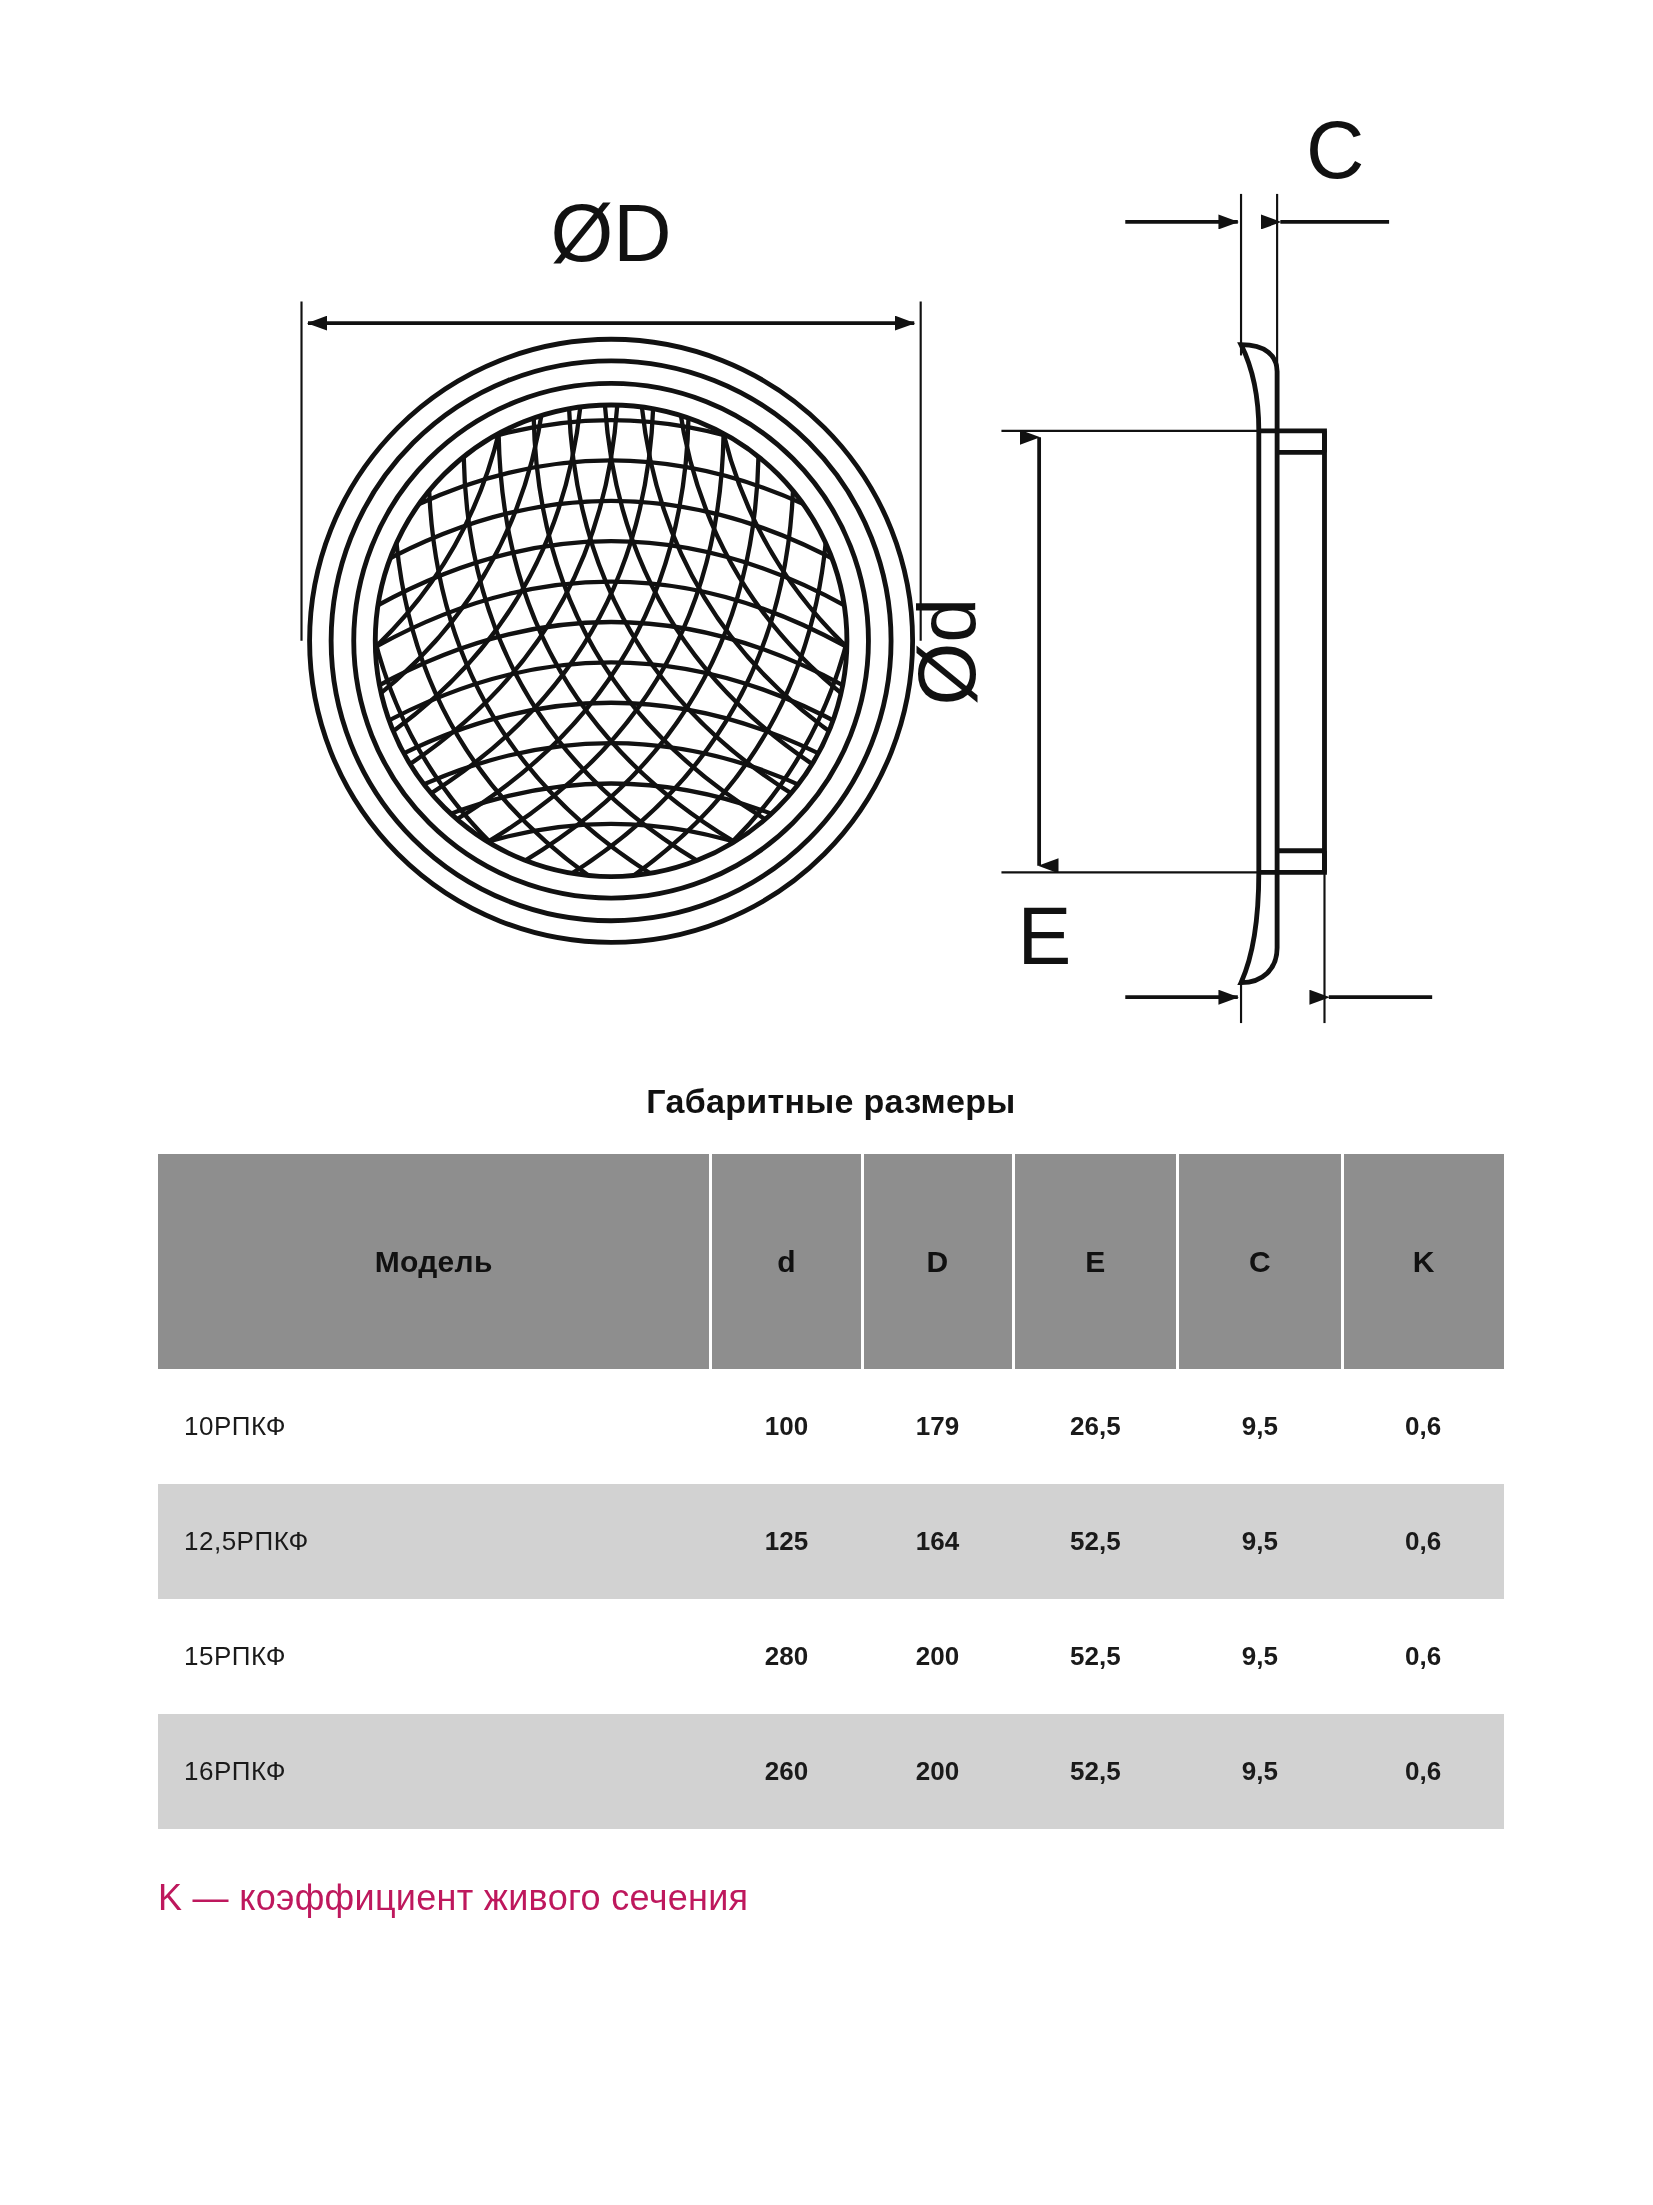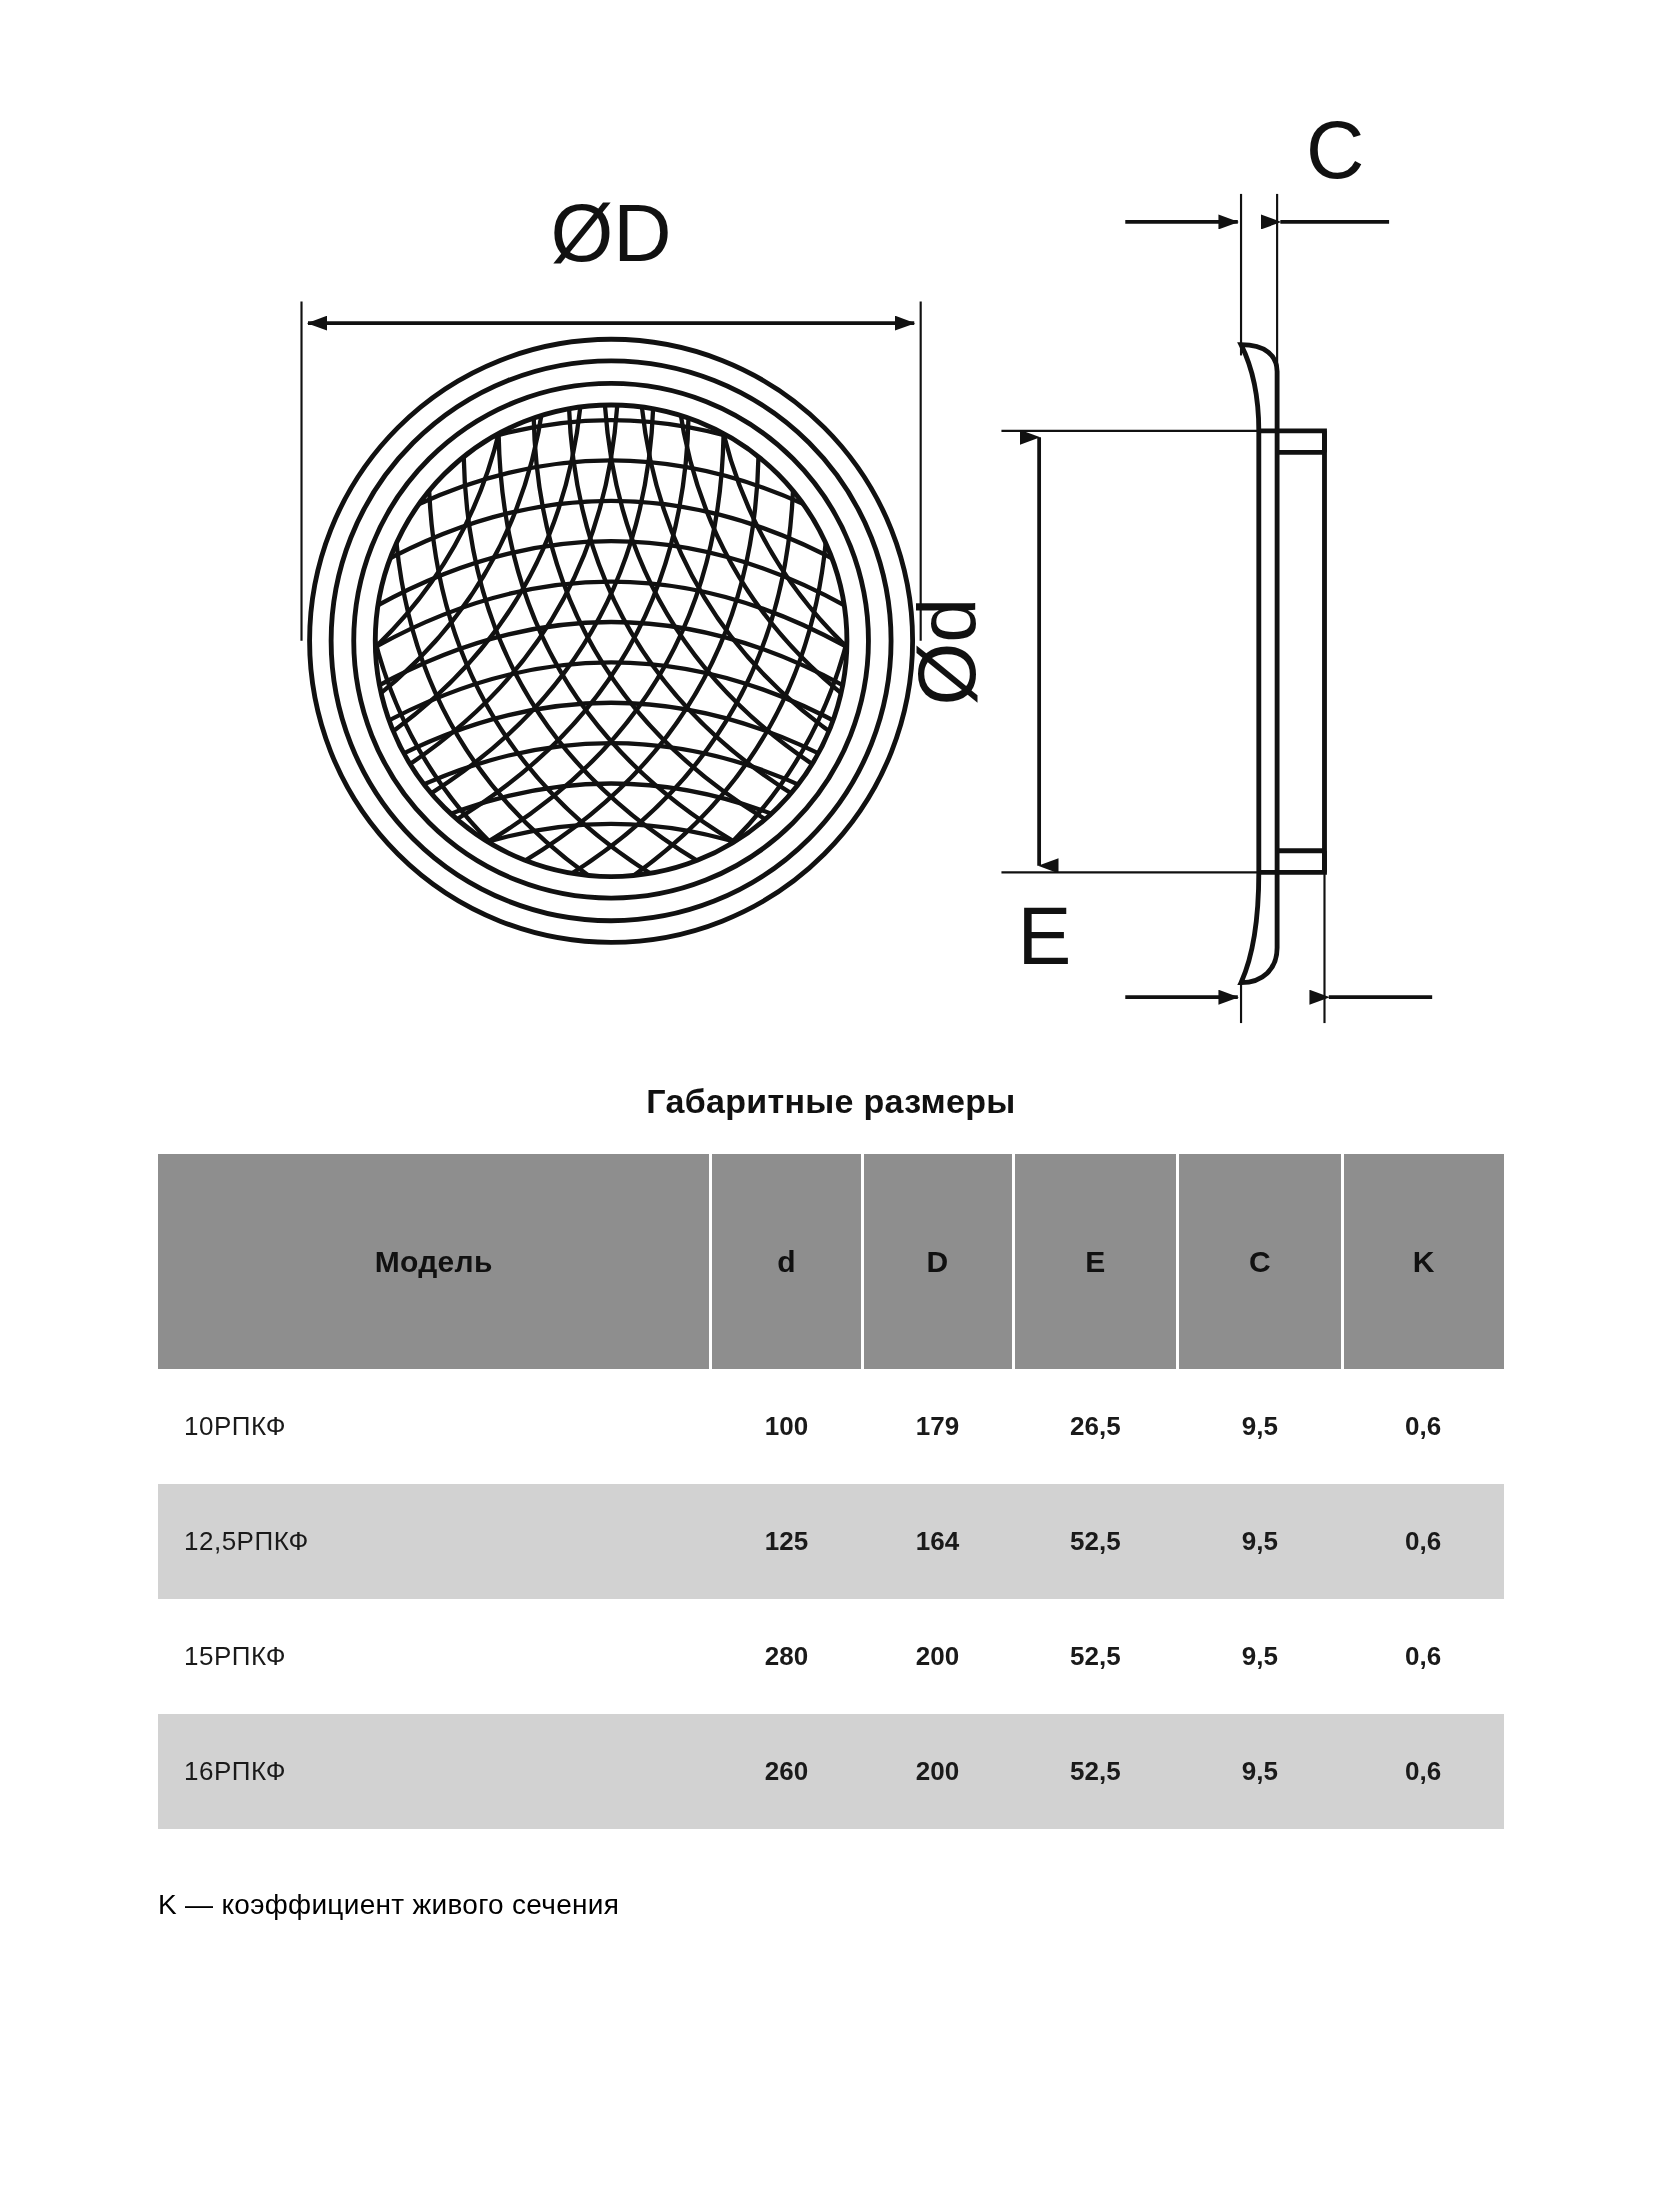--- a/index.html
+++ b/index.html
@@ -79,23 +79,23 @@
   table.dims tr.plain td { background: #ffffff; }
   .col-model { width: 41%; }
   .col-d  { width: 11.2%; }
   .col-D  { width: 11.2%; }
   .col-E  { width: 12.2%; }
   .col-C  { width: 12.2%; }
   .col-K  { width: 12.0%; }
 
   .table-note {
     width: 1346px;
-    margin: 60px auto 0 auto;
-    font-size: 28px;
-    color: #000000;
+    margin: 48px auto 0 auto;
+    font-size: 36px;
+    color: #be185d;
     letter-spacing: 0.3px;
   }
 </style>
 </head>
 <body>
 
 <div class="drawing-area">
   <svg class="drawing-svg" viewBox="0 0 3072 2000" xmlns="http://www.w3.org/2000/svg">
     <defs>
       <marker id="arrRight" markerWidth="40" markerHeight="28" refX="36" refY="14" orient="auto" markerUnits="userSpaceOnUse">

